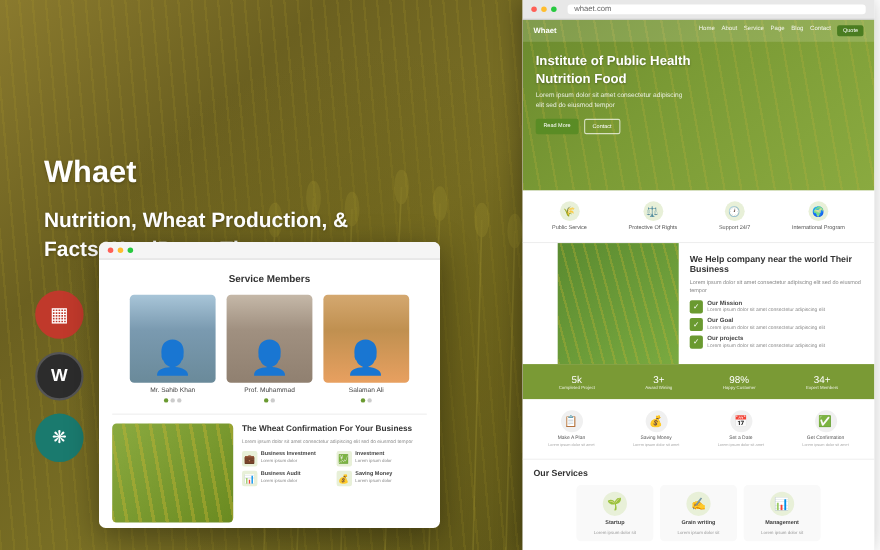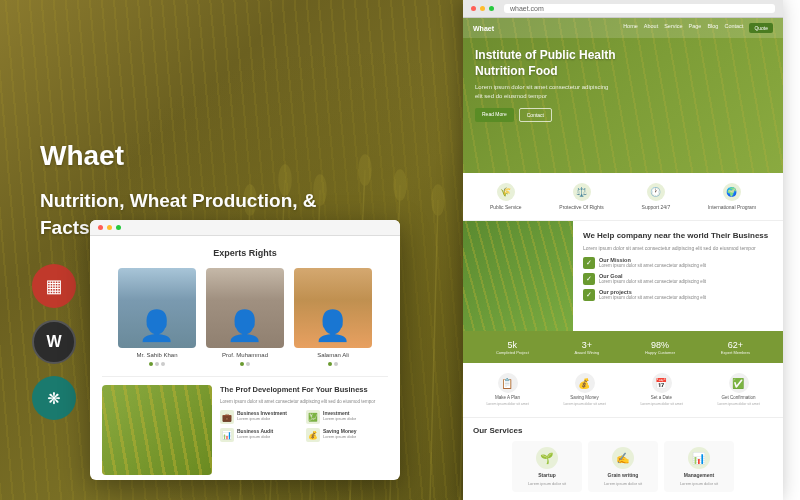--- a/index.html
+++ b/index.html
@@ -92,21 +92,21 @@
       cursor: pointer;
     }
 
     .social-icon.red { background: #c0392b; }
     .social-icon.dark { background: #2c2c2c; border: 2px solid #555; }
     .social-icon.teal { background: #1a7a6e; }
 
     
     .right-panel {
       position: absolute;
-      right: 17px;
+      right: 5px;
       top: 0;
       width: 320px;
       height: 500px;
       background: #f5f5f5;
       overflow: hidden;
       box-shadow: -4px 0 20px rgba(0,0,0,0.3);
     }
 
     
     .browser-chrome {
@@ -279,20 +279,21 @@
       color: #555;
       text-align: center;
     }
 
     
     .middle-section {
       background: white;
       height: 110px;
       display: flex;
       gap: 0;
+      padding-left: 32px;
     }
 
     .mid-image {
       width: 110px;
       height: 110px;
       background: linear-gradient(135deg, #5a8a30 0%, #7aaa40 100%);
       flex-shrink: 0;
       position: relative;
       overflow: hidden;
     }
@@ -731,21 +732,21 @@
   <div class="social-icon teal" style="font-size:16px;">❋</div>
 </div>
 
 <div class="left-mockup">
   <div class="mockup-header">
     <div class="mockup-dot" style="background:#ff5f56;"></div>
     <div class="mockup-dot" style="background:#ffbd2e;"></div>
     <div class="mockup-dot" style="background:#27c93f;"></div>
   </div>
   <div class="mockup-content">
-    <div class="experts-title">Experts Rights</div>
+    <div class="experts-title">Service Members</div>
     <div class="experts-row">
       <div class="expert-card">
         <div class="expert-photo expert-photo-1"></div>
         <div class="expert-name">Mr. Sahib Khan</div>
         <div class="expert-dots">
           <div class="expert-dot active"></div>
           <div class="expert-dot"></div>
           <div class="expert-dot"></div>
         </div>
       </div>
@@ -763,21 +764,21 @@
         <div class="expert-dots">
           <div class="expert-dot active"></div>
           <div class="expert-dot"></div>
         </div>
       </div>
     </div>
 
     <div class="wheat-section">
       <div class="wheat-image"></div>
       <div class="wheat-content">
-        <div class="wheat-title">The Prof Development For Your Business</div>
+        <div class="wheat-title">The Wheat Confirmation For Your Business</div>
         <div class="wheat-text">Lorem ipsum dolor sit amet consectetur adipiscing elit sed do eiusmod tempor</div>
         <div class="wheat-features">
           <div class="wheat-feature">
             <div class="wf-icon">💼</div>
             <div>
               <div class="wf-text">Business Investment</div>
               <div class="wf-desc">Lorem ipsum dolor</div>
             </div>
           </div>
           <div class="wheat-feature">
@@ -895,21 +896,21 @@
       </div>
       <div class="stat-item">
         <div class="stat-num">3+</div>
         <div class="stat-label">Award Wining</div>
       </div>
       <div class="stat-item">
         <div class="stat-num">98%</div>
         <div class="stat-label">Happy Customer</div>
       </div>
       <div class="stat-item">
-        <div class="stat-num">62+</div>
+        <div class="stat-num">34+</div>
         <div class="stat-label">Expert Members</div>
       </div>
     </div>
 
     <div class="steps-section">
       <div class="step-item">
         <div class="step-icon">📋</div>
         <div class="step-label">Make A Plan</div>
         <div class="step-desc">Lorem ipsum dolor sit amet</div>
       </div>

